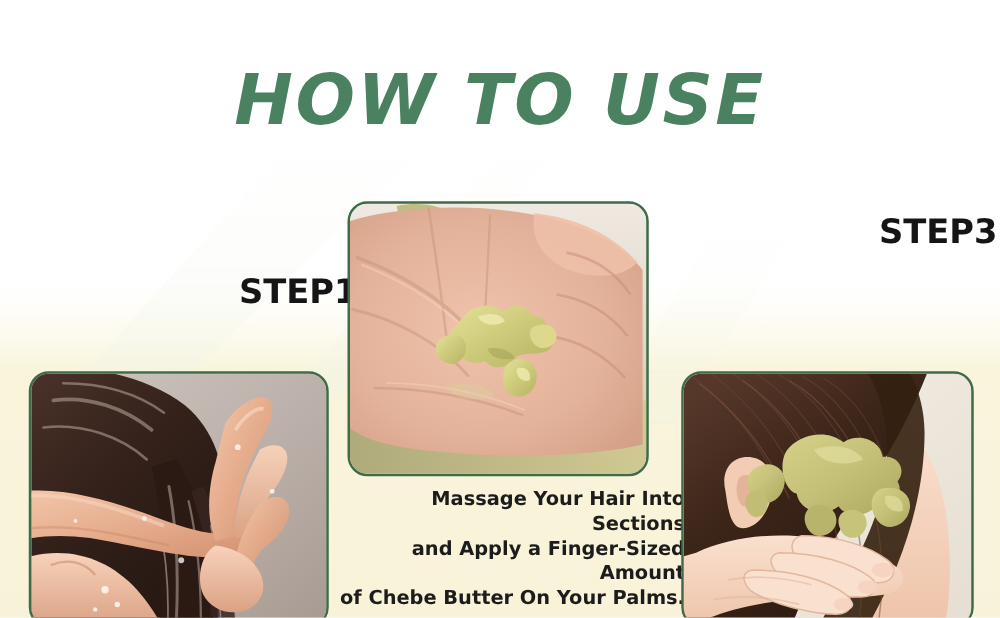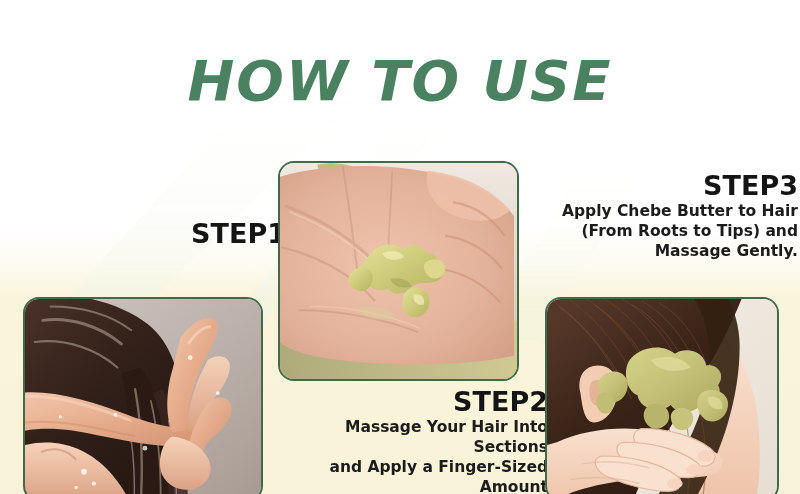--- a/index.html
+++ b/index.html
@@ -114,31 +114,27 @@
     <polygon points="620,60 700,40 540,300 480,300" fill="url(#stk)" opacity=".5"></polygon>
   </svg>
 
   <div class="title">HOW TO USE</div>
 
   <div class="step-block" id="step1-block">
     <div class="step-label">STEP1</div>
   </div>
 
   <div class="step-block" id="step2-block">
-    <div class="step-label">STEP2</div>
     <div class="step-desc">Massage Your Hair Into Sections
 and Apply a Finger-Sized Amount
 of Chebe Butter On Your Palms.</div>
   </div>
 
   <div class="step-block" id="step3-block">
     <div class="step-label">STEP3</div>
-    <div class="step-desc">Apply Chebe Butter to Hair
-(From Roots to Tips) and
-Massage Gently.</div>
   </div>
 
   <div class="photo" id="photo-step1">
     <svg viewBox="0 0 240 205" preserveAspectRatio="xMidYMid slice">
       <defs>
         <linearGradient id="p1bg" x1="0" y1="0" x2="1" y2="1">
           <stop offset="0%" stop-color="#cfc6c0"></stop>
           <stop offset="60%" stop-color="#b9aea7"></stop>
           <stop offset="100%" stop-color="#a79a93"></stop>
         </linearGradient>

